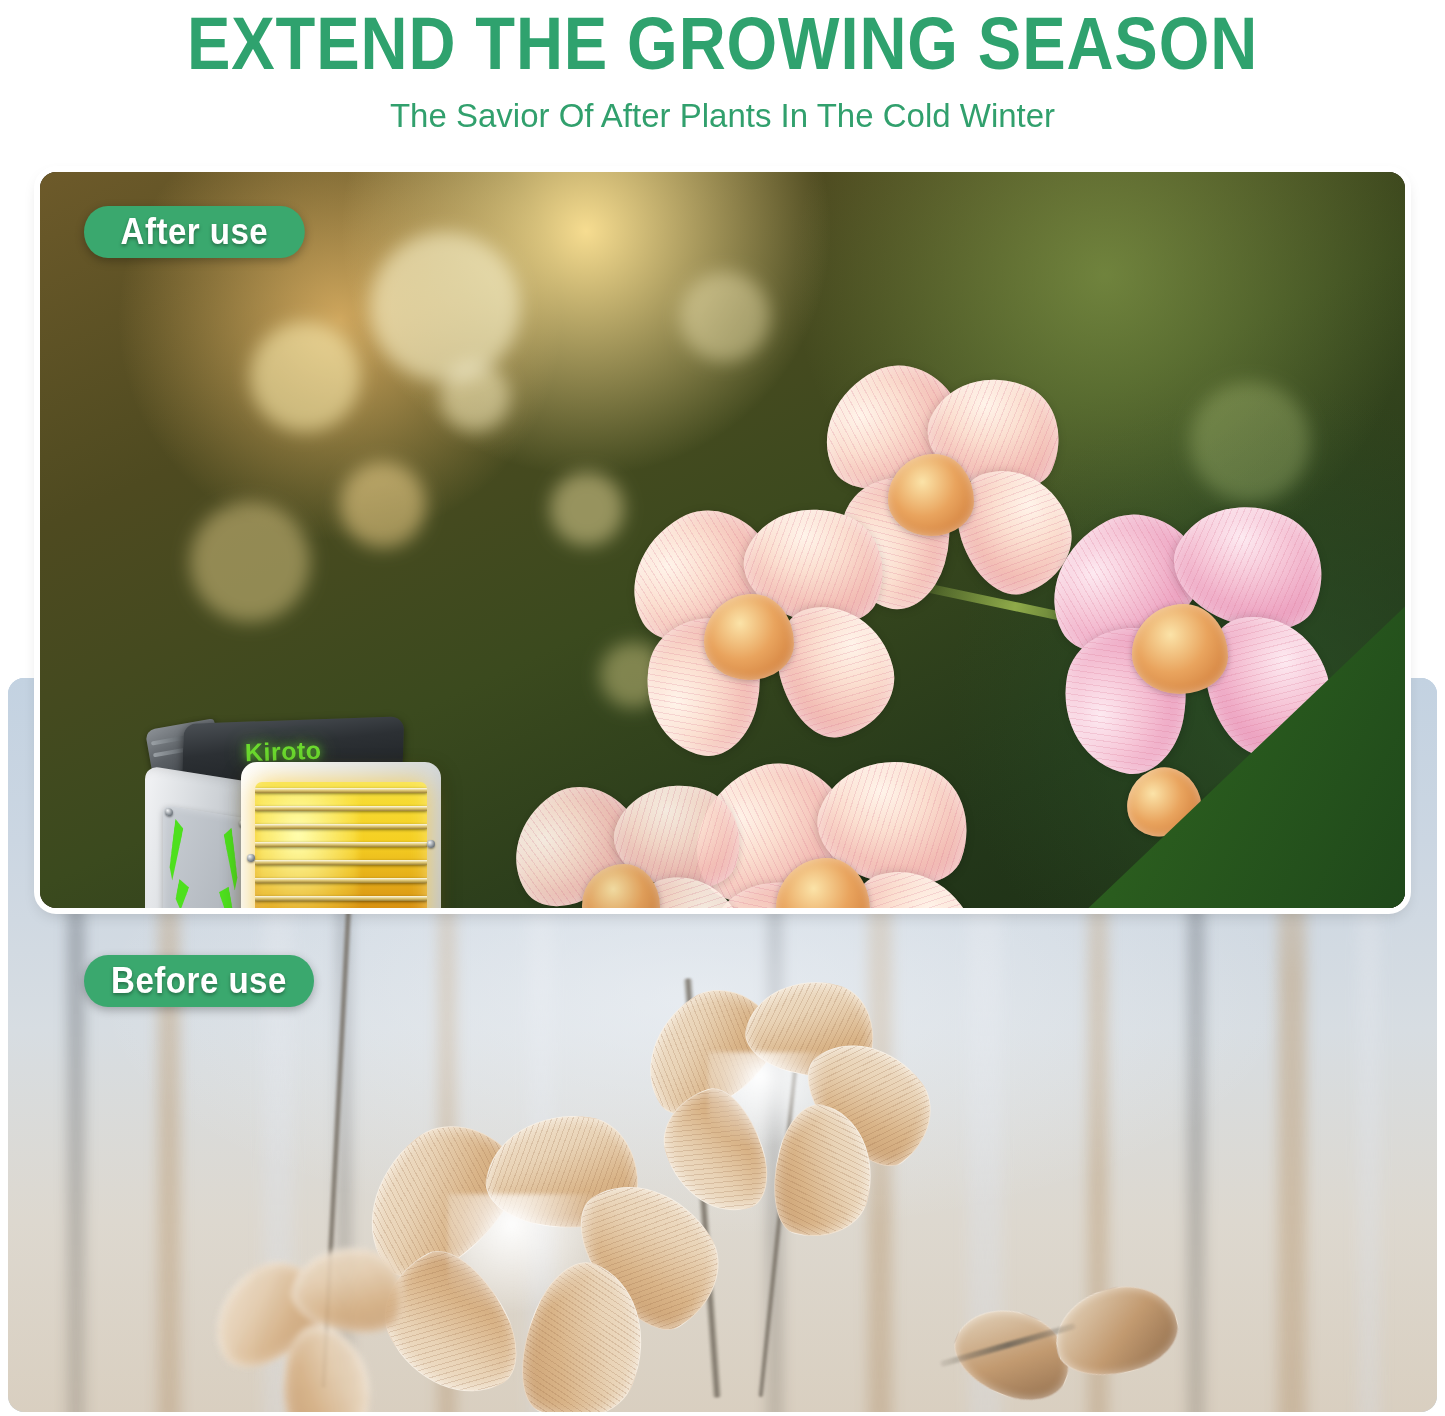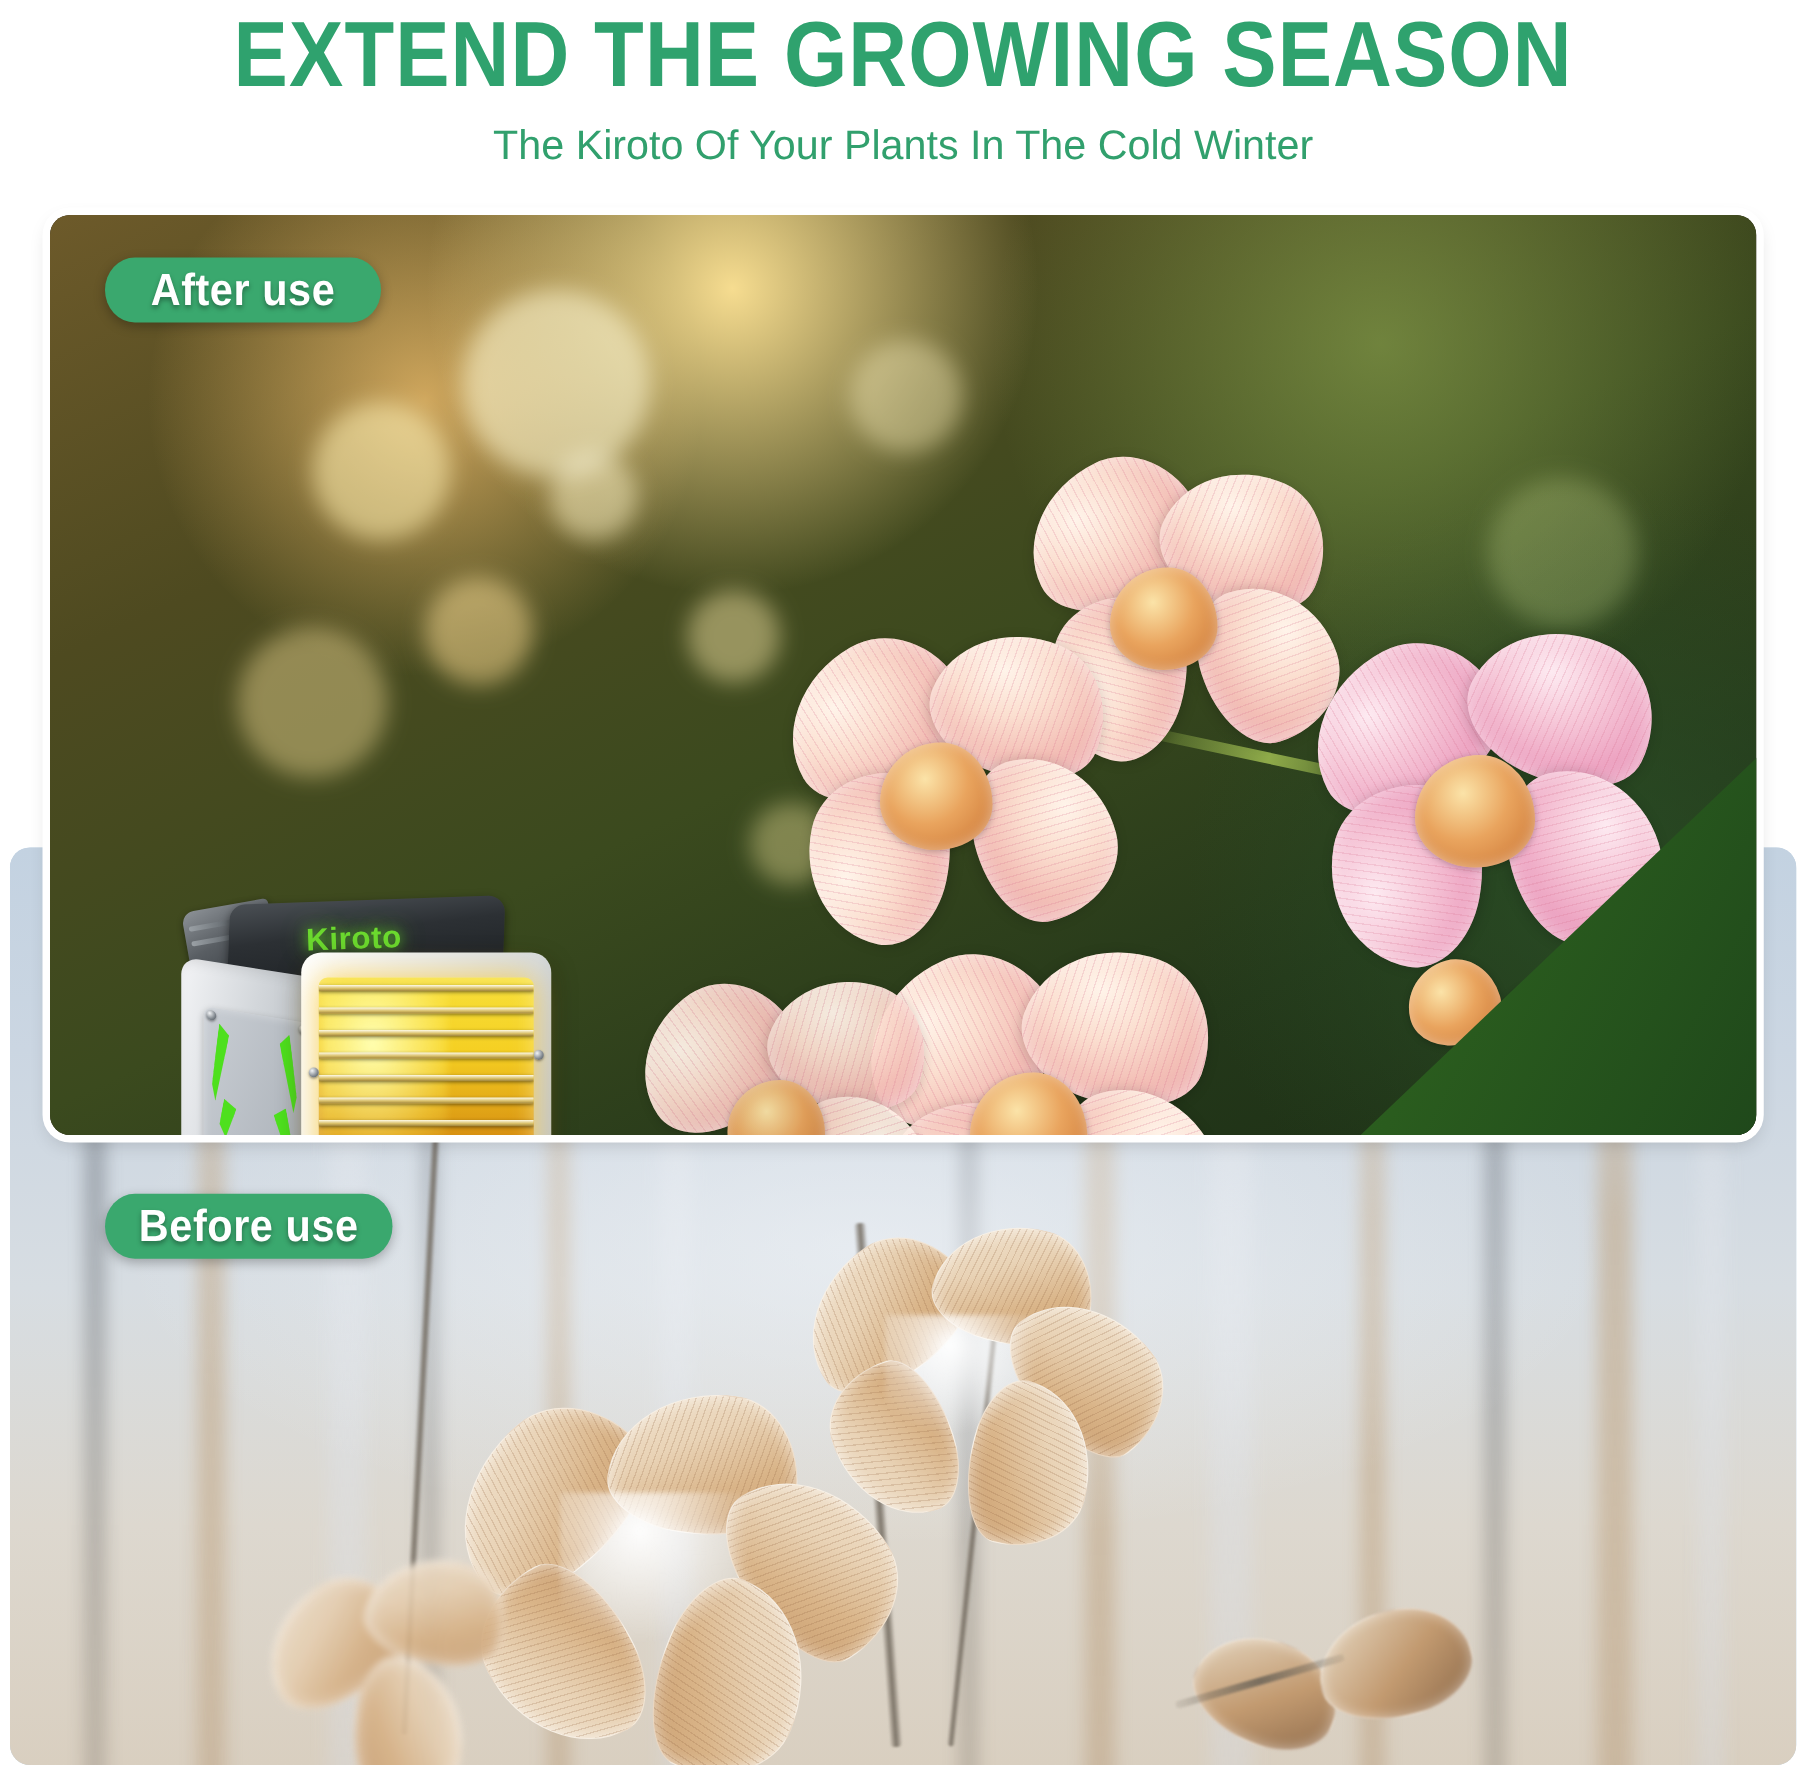--- a/index.html
+++ b/index.html
@@ -277,21 +277,21 @@
   }
   .badge-after  { left:84px; top:206px;  width:240px; height:52px; }
   .badge-before { left:84px; top:955px;  width:250px; height:52px; }
 </style>
 </head>
 <body>
 
 <div class="page">
 
   <div class="headline">EXTEND THE GROWING SEASON</div>
-  <div class="subtitle">The Kiroto Of Your Plants In The Cold Winter</div>
+  <div class="subtitle">The Savior Of After Plants In The Cold Winter</div>
 
   <div class="photo-before">
     <div class="before-sky"></div>
 
     <div class="reed dark" style="left:60px;  width:16px;"></div>
     <div class="reed tan" style="left:150px; width:22px;"></div>
     <div class="reed pale" style="left:255px; width:30px;"></div>
     <div class="reed dark" style="left:330px; width:12px;"></div>
     <div class="reed tan" style="left:430px; width:18px;"></div>
     <div class="reed pale" style="left:520px; width:26px;"></div>

